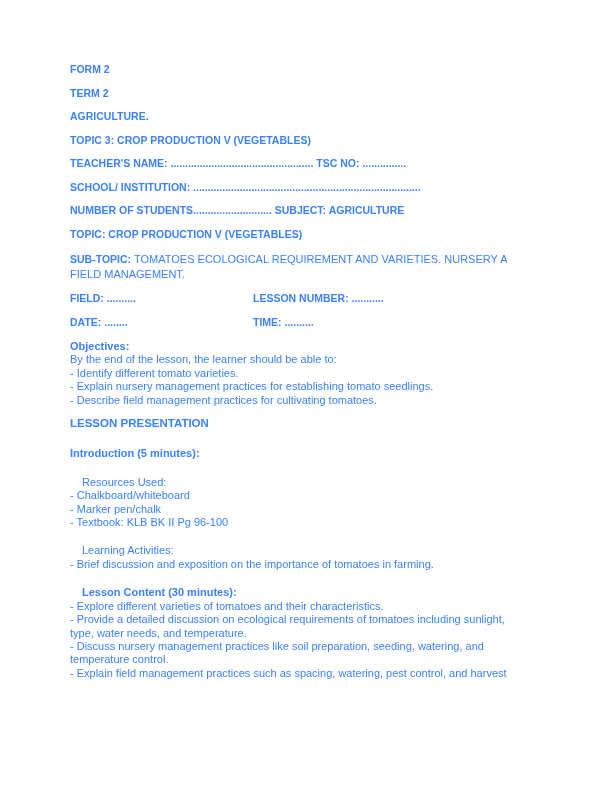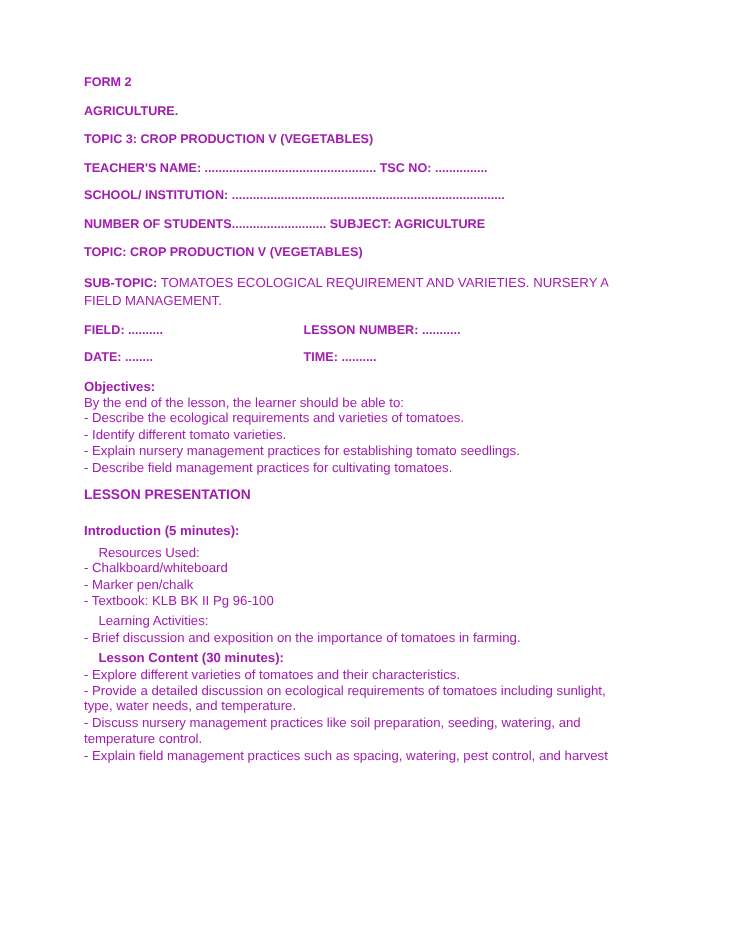--- a/index.html
+++ b/index.html
@@ -7,21 +7,21 @@
     padding: 0;
     background: #ffffff;
   }
   .page {
     position: relative;
     width: 507px;
     height: 792px;
     background: #ffffff;
     overflow: hidden;
     font-family: "Liberation Sans", sans-serif;
-    color: #a21caf;
+    color: #3b82f6;
   }
   .content {
     position: absolute;
     left: 70px;
     top: 64px;
     width: 472px;
   }
   
   .meta {
     margin: 0 0 12px 0;
@@ -57,50 +57,50 @@
     font-weight: bold;
     line-height: 13.4px;
   }
   .h-section {
     margin: 10px 0 17px 0;
     font-size: 11.5px;
     font-weight: bold;
     line-height: 13.4px;
   }
   .gap-top {
-    margin-top: 4px;
+    margin-top: 15px;
     padding-left: 12px;
   }
 </style>
 </head>
 <body>
 
 <div class="page">
   <div class="content">
 
     <p class="meta">FORM 2</p>
+    <p class="meta">TERM 2</p>
     <p class="meta">AGRICULTURE.</p>
     <p class="meta">TOPIC 3: CROP PRODUCTION V (VEGETABLES)</p>
     <p class="meta">TEACHER'S NAME: ................................................. TSC NO: ...............</p>
     <p class="meta">SCHOOL/ INSTITUTION: ..............................................................................</p>
     <p class="meta">NUMBER OF STUDENTS........................... SUBJECT: AGRICULTURE</p>
     <p class="meta">TOPIC: CROP PRODUCTION V (VEGETABLES)</p>
 
     <p class="subtopic"><span class="meta-label">SUB-TOPIC: </span><span>TOMATOES ECOLOGICAL REQUIREMENT AND VARIETIES. NURSERY AND FIELD MANAGEMENT.</span></p>
 
     <p class="meta two-col">
       <span class="col-left">FIELD: ..........</span><span>LESSON NUMBER: ...........</span>
     </p>
     <p class="meta two-col">
       <span class="col-left">DATE: ........</span><span>TIME: ..........</span>
     </p>
 
     <p class="h-bold">Objectives:</p>
     <p class="body">By the end of the lesson, the learner should be able to:</p>
-    <p class="body">- Describe the ecological requirements and varieties of tomatoes.</p>
     <p class="body">- Identify different tomato varieties.</p>
     <p class="body">- Explain nursery management practices for establishing tomato seedlings.</p>
     <p class="body">- Describe field management practices for cultivating tomatoes.</p>
 
     <p class="h-section">LESSON PRESENTATION</p>
 
     <p class="h-bold">Introduction (5 minutes):</p>
 
     <p class="body gap-top">Resources Used:</p>
     <p class="body">- Chalkboard/whiteboard</p>

